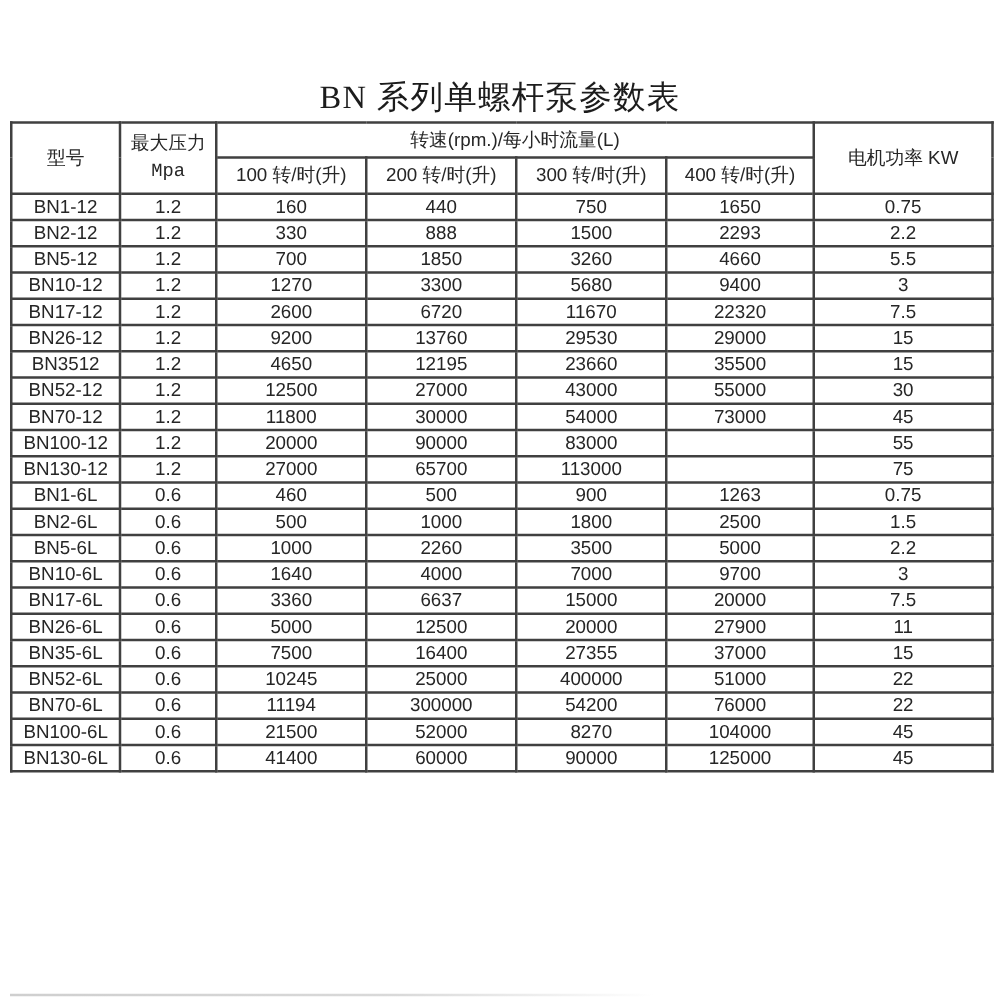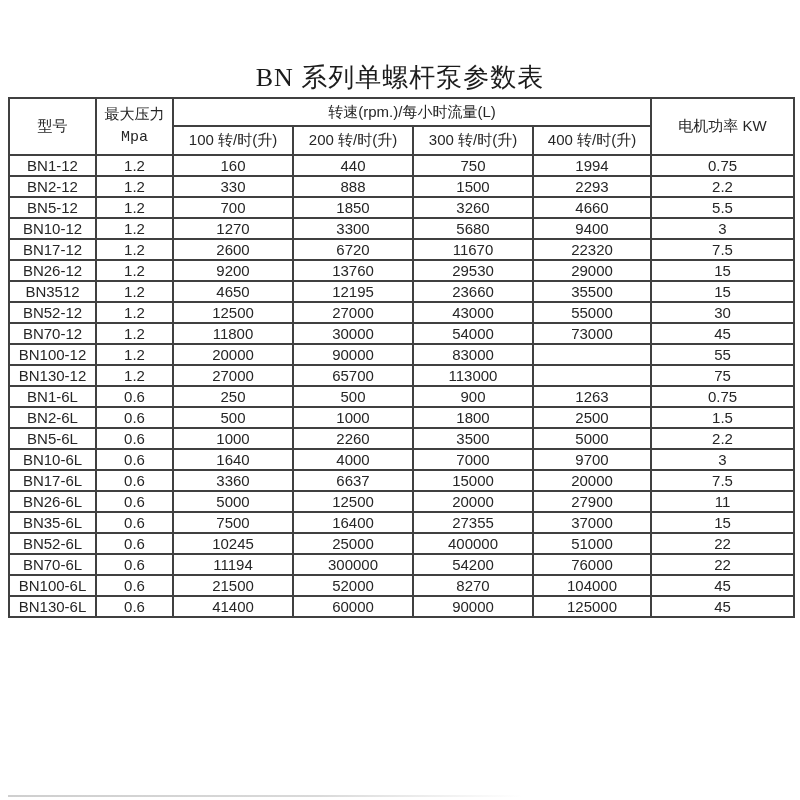--- a/index.html
+++ b/index.html
@@ -92,21 +92,21 @@
         <th>400 转/时(升)</th>
       </tr>
     </thead>
     <tbody>
         <tr>
           <td>BN1-12</td>
           <td>1.2</td>
           <td>160</td>
           <td>440</td>
           <td>750</td>
-          <td>1994</td>
+          <td>1650</td>
           <td>0.75</td>
         </tr>
         <tr>
           <td>BN2-12</td>
           <td>1.2</td>
           <td>330</td>
           <td>888</td>
           <td>1500</td>
           <td>2293</td>
           <td>2.2</td>
@@ -188,21 +188,21 @@
           <td>1.2</td>
           <td>27000</td>
           <td>65700</td>
           <td>113000</td>
           <td></td>
           <td>75</td>
         </tr>
         <tr>
           <td>BN1-6L</td>
           <td>0.6</td>
-          <td>250</td>
+          <td>460</td>
           <td>500</td>
           <td>900</td>
           <td>1263</td>
           <td>0.75</td>
         </tr>
         <tr>
           <td>BN2-6L</td>
           <td>0.6</td>
           <td>500</td>
           <td>1000</td>

